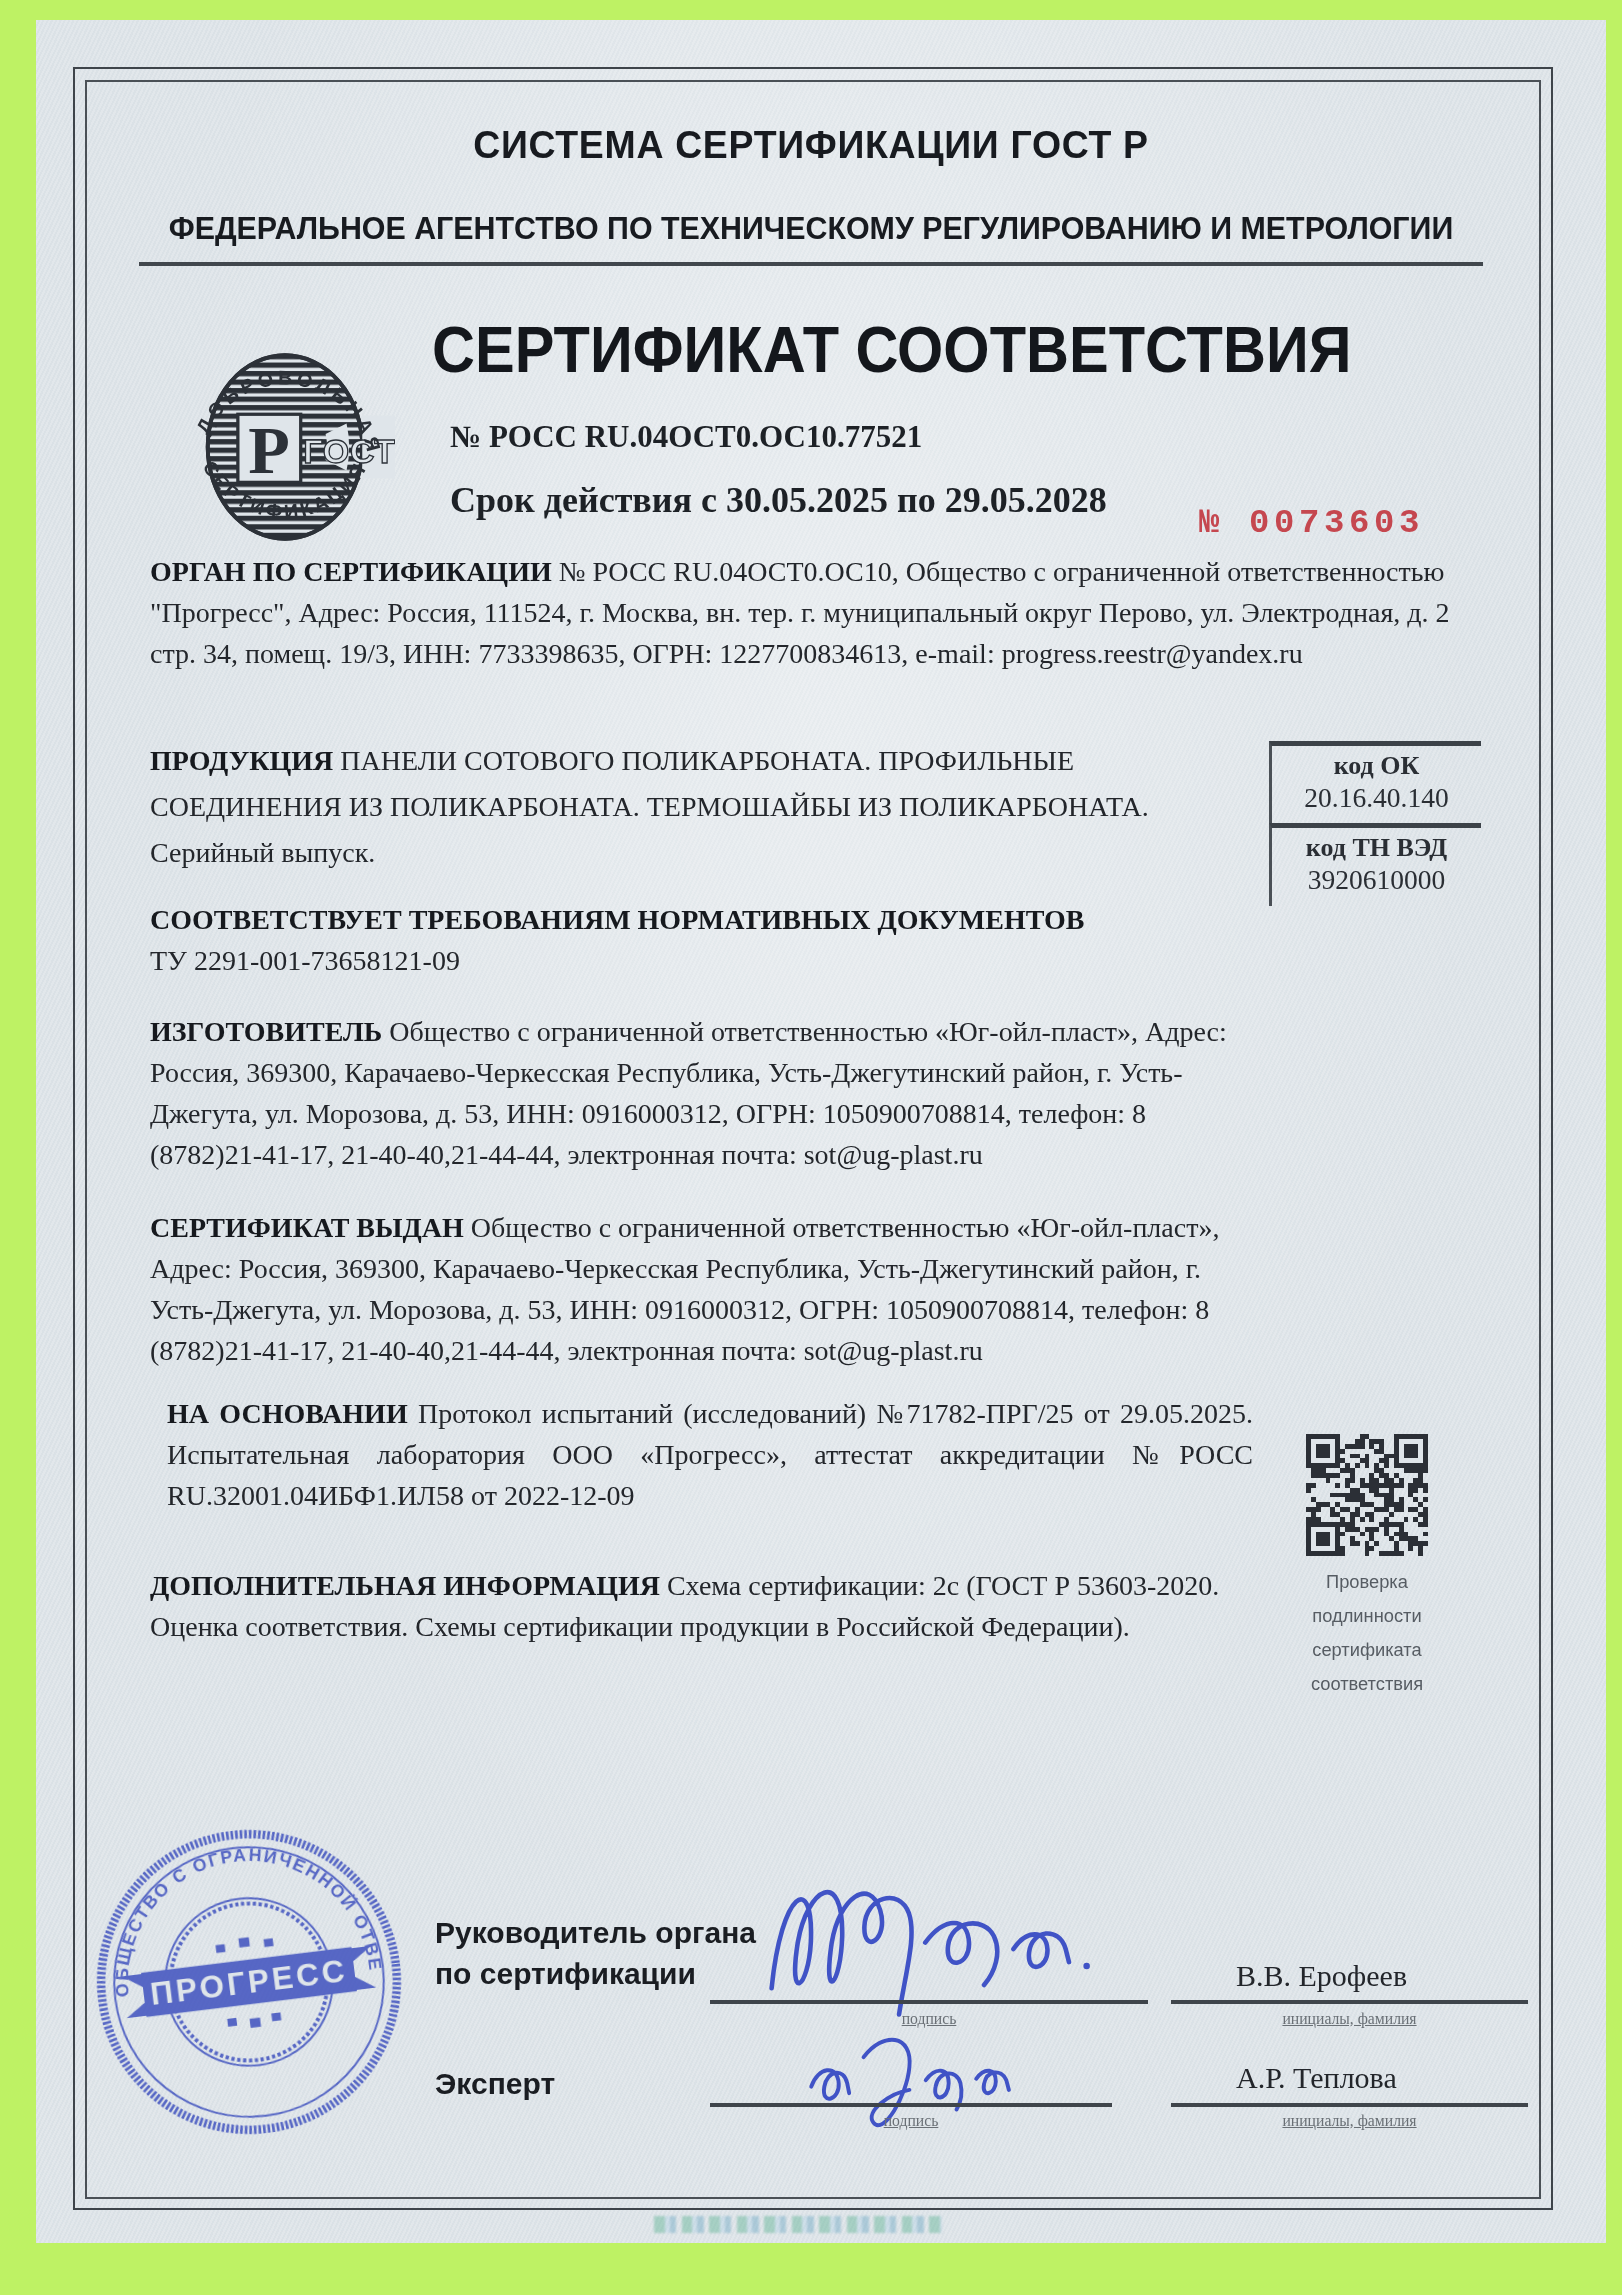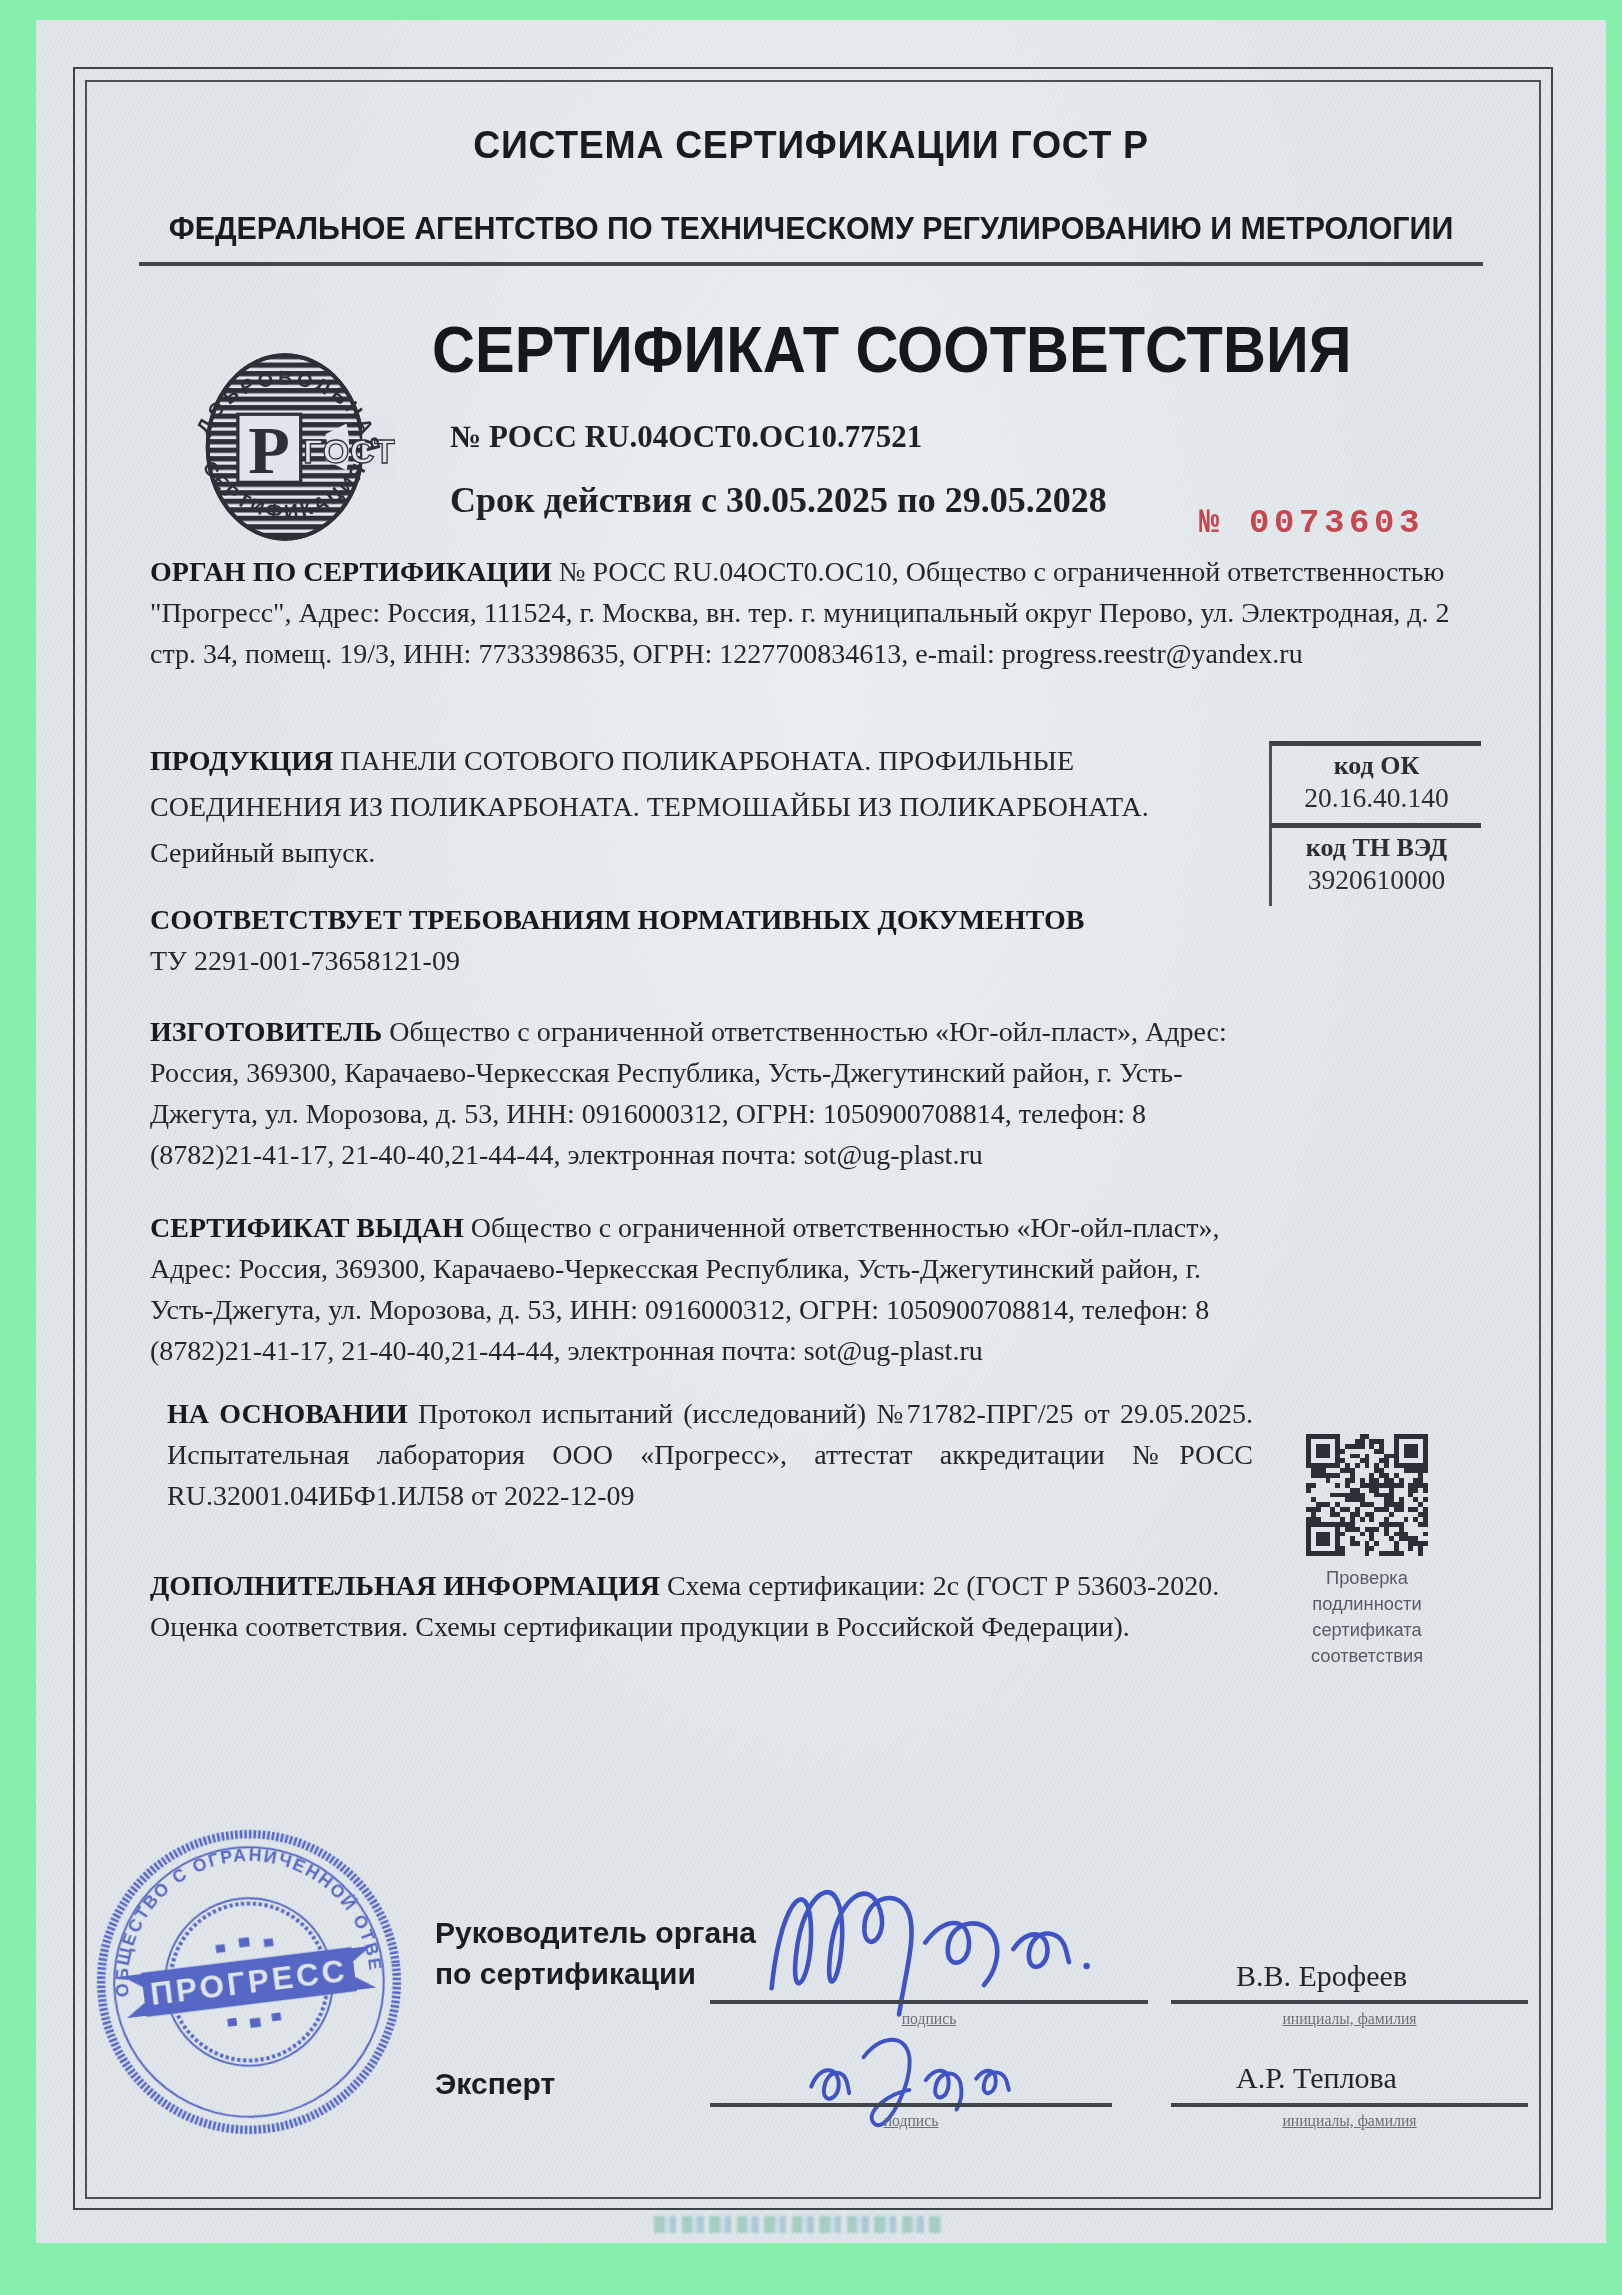--- a/index.html
+++ b/index.html
@@ -1,16 +1,16 @@
 <!DOCTYPE html>
 <html style="font-size:10.5px"><head>
 <meta charset="utf-8">
 <style>
   html,body{margin:0;padding:0;background:#ffffff;}
-  .page{position:relative;width:1622px;height:2295px;background:#86efac;overflow:hidden;
+  .page{position:relative;width:1622px;height:2295px;background:#bef264;overflow:hidden;
         font-family:"Liberation Serif", serif;color:#23262b;}
   .paper{position:absolute;left:36px;top:19.6px;width:1570px;height:2223px;
          background:#e0e6ea;
          background-image:radial-gradient(ellipse at 50% 30%, rgba(255,255,255,.35), rgba(0,0,0,0) 60%),
                           repeating-linear-gradient(115deg, rgba(255,255,255,.06) 0 2px, rgba(120,140,160,.05) 2px 3.9px);}
   .frame-outer{position:absolute;left:73px;top:67px;width:1476px;height:2139px;
          border:2.6px solid #3e444a;}
   .frame-inner{position:absolute;left:85px;top:80px;width:1452px;height:2115px;
          border:2px solid #4a5056;}
   .sys-title{position:absolute;left:0;top:123px;width:1622px;text-align:center;
@@ -30,21 +30,21 @@
   .para{position:absolute;font-size:28px;line-height:41px;color:#23262b;}
   .para b{font-weight:bold;color:#16191e;}
   .caps{line-height:46px;}
   .just{text-align:justify;margin-left:17px;}
   .code-box{position:absolute;width:209px;border-top:5.9px solid #3c4248;border-left:3.3px solid #4a5056;
          text-align:center;padding-top:5.2px;}
   .code-box .cl{font-weight:bold;font-size:26px;color:#2a2e34;}
   .code-box .cv{font-size:27.5px;color:#2a2e34;margin-top:1.3px;}
   .qr-wrap{position:absolute;left:1306px;top:1434px;width:122px;height:122px;}
   .qr-caption{position:absolute;left:1285px;top:1565px;width:164px;text-align:center;
-         font-family:"Liberation Sans", sans-serif;font-size:18.3px;line-height:26px;color:#565c63;}
+         font-family:"Liberation Sans", sans-serif;font-size:18.3px;line-height:34px;color:#565c63;}
   .role{position:absolute;font-family:"Liberation Sans", sans-serif;font-weight:bold;
          font-size:30px;line-height:39px;color:#1a1d22;}
   .sig-line{position:absolute;height:3.9px;background:#3f454b;}
   .sig-sub{position:absolute;font-size:15.7px;color:#6a7076;text-align:center;text-decoration:underline;}
   .sig-name{position:absolute;font-size:30px;color:#23262b;}
   .footer-note{position:absolute;left:0;top:2150px;width:1622px;text-align:center;
          font-size:23.6px;color:#2a2e34;}
   .microprint{position:absolute;left:654px;top:2216px;width:288px;height:17px;filter:blur(0.8px);
          background:repeating-linear-gradient(90deg, rgba(96,180,150,.45) 0 10.5px, rgba(150,200,230,.25) 10.5px 15.7px, rgba(96,160,190,.4) 15.7px 22px, rgba(255,255,255,0) 22px 27.5px);}
   .gost-logo{position:absolute;left:175px;top:337px;width:220px;height:220px;}

